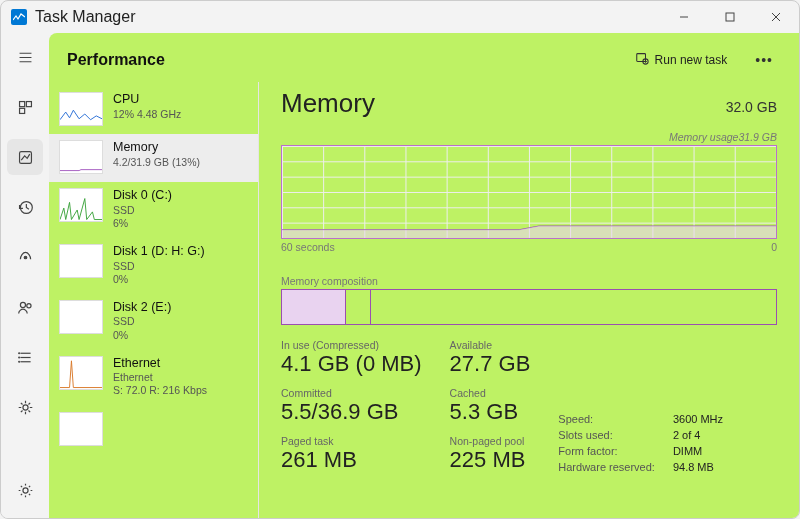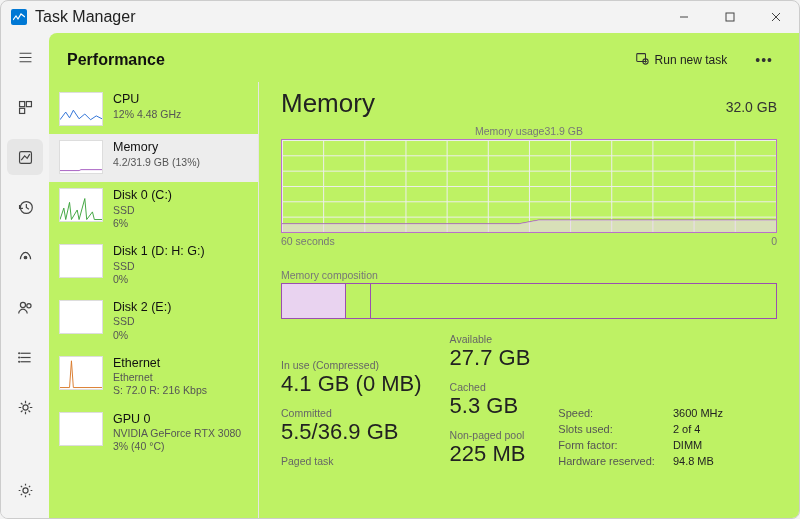--- a/index.html
+++ b/index.html
@@ -35,21 +35,21 @@
   .sb-title{font-size:12.5px;color:#111;}
   .sb-sub{font-size:10.5px;color:#555;}
   .sb-sub2{font-size:10.5px;color:#555;}
   
   .thumb svg{position:absolute;inset:0;}
   
   .details{flex:1;padding:6px 22px 10px 22px;display:flex;flex-direction:column;overflow:hidden;}
   .det-head{display:flex;align-items:baseline;justify-content:space-between;}
   .det-head h2{font-size:26px;font-weight:400;color:#222;}
   .det-head .total{font-size:14px;color:#333;}
-  .chart-label-row{display:flex;justify-content:center;font-size:10.5px;color:#777;margin-top:6px;}
+  .chart-label-row{display:flex;justify-content:flex-end;font-size:10.5px;color:#777;margin-top:12px;font-style:italic;}
   .chart-box{border:1px solid #b971c9;height:94px;margin-top:2px;position:relative;background:
     linear-gradient(to right,#eee 1px,transparent 1px) 0 0/ calc(100%/12) 100%,
     linear-gradient(to bottom,#eee 1px,transparent 1px) 0 0/ 100% calc(100%/6);}
   .chart-box svg{position:absolute;inset:0;width:100%;height:100%;}
   .chart-axis{display:flex;justify-content:space-between;font-size:10.5px;color:#777;margin-top:2px;}
   .comp-label{font-size:10.5px;color:#777;margin-top:22px;}
   .comp-box{border:1px solid #9a4fb0;height:36px;margin-top:2px;display:flex;}
   .comp-inuse{background:#e9d3f0;border-right:1px solid #9a4fb0;width:13%;}
   .comp-inuse-extra{border-right:1px solid #9a4fb0;width:5%;}
   .stats{display:flex;gap:28px;margin-top:14px;font-size:11px;color:#555;align-items:flex-end;}
@@ -233,25 +233,20 @@
               </svg>
             </div>
           <div class="sb-text">
               <span class="sb-title">Ethernet</span>
               <span class="sb-sub">Ethernet</span>
               <span class="sb-sub2">S: 72.0 R: 216 Kbps</span>
             </div>
         </div>
         <div class="sb-item">
           <div class="thumb"></div>
-          <div class="sb-text">
-              <span class="sb-title">GPU 0</span>
-              <span class="sb-sub">NVIDIA GeForce RTX 3080</span>
-              <span class="sb-sub2">3% (40 °C)</span>
-            </div>
         </div>
       </div>
 
       <div class="details">
         <div class="det-head">
           <h2>Memory</h2>
           <span class="total">32.0 GB</span>
         </div>
         <div class="chart-label-row">
           <span>Memory usage</span>
@@ -278,20 +273,21 @@
             <div class="stat-block">
               <div class="lbl">In use (Compressed)</div>
               <div class="val">4.1 GB (0 MB)</div>
             </div>
             <div class="stat-block">
               <div class="lbl">Committed</div>
               <div class="val">5.5/36.9 GB</div>
             </div>
             <div class="stat-block">
               <div class="lbl">Paged task</div>
+              <div class="val">261 MB</div>
             </div>
           </div>
           <div class="stat-col">
             <div class="stat-block">
               <div class="lbl">Available</div>
               <div class="val">27.7 GB</div>
             </div>
             <div class="stat-block">
               <div class="lbl">Cached</div>
               <div class="val">5.3 GB</div>

